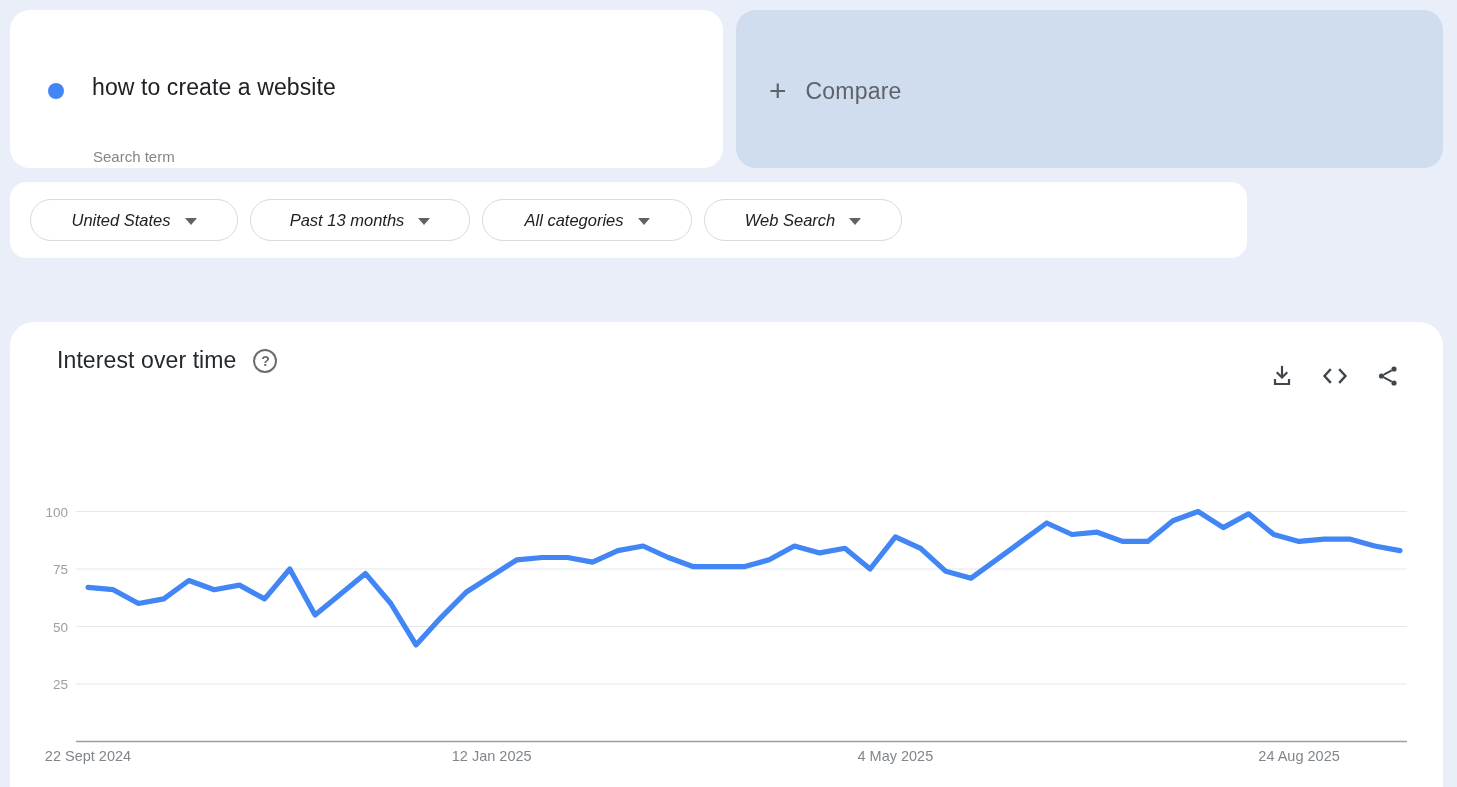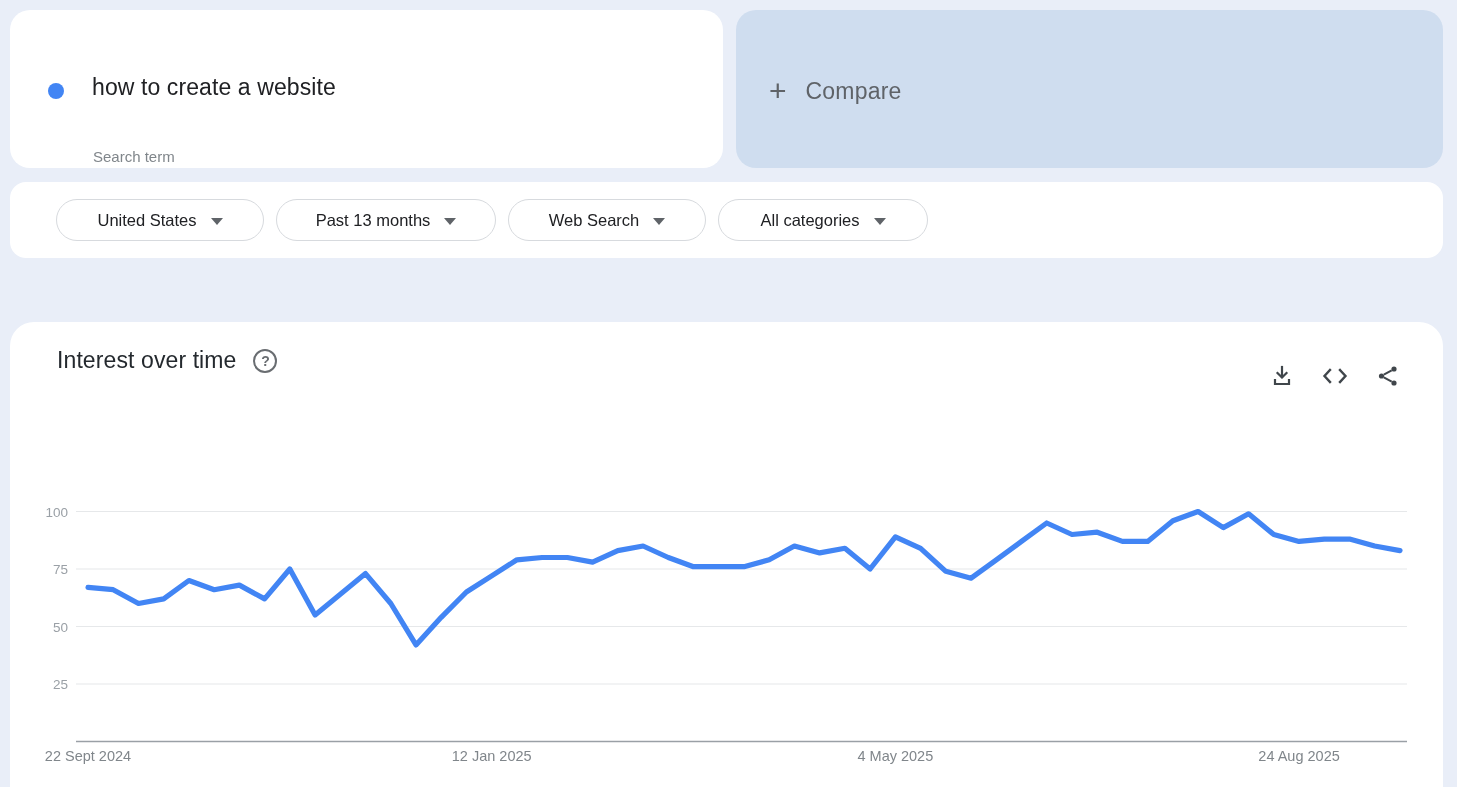--- a/index.html
+++ b/index.html
@@ -70,28 +70,29 @@
   }
   .compare-label {
     margin-left: 19px;
     font-size: 23px;
     color: #5f6368;
     letter-spacing: 0.2px;
   }
   .filter-bar {
     position: absolute;
     left: 10px; top: 182px;
-    width: 1433px; height: 76px;
+    width: 1237px; height: 76px;
     background: #ffffff;
     border-radius: 16px;
     display: flex;
     align-items: center;
     gap: 12px;
-    padding-left: 46px;
-    box-sizing: border-box;
+    padding-left: 20px;
+    box-sizing: border-box;
+    font-style: italic;
   }
   .filter-btn {
     height: 42px;
     border: 1px solid #d7dade;
     border-radius: 21px;
     background: #fff;
     display: flex;
     align-items: center;
     justify-content: center;
     gap: 14px;
@@ -182,26 +183,26 @@
 
 <div class="filter-bar">
   <div class="filter-btn w1">
     <span>United States</span>
     <span class="caret"></span>
   </div>
   <div class="filter-btn w2">
     <span>Past 13 months</span>
     <span class="caret"></span>
   </div>
+  <div class="filter-btn w3">
+    <span>All categories</span>
+    <span class="caret"></span>
+  </div>
   <div class="filter-btn w4">
     <span>Web Search</span>
-    <span class="caret"></span>
-  </div>
-  <div class="filter-btn w3">
-    <span>All categories</span>
     <span class="caret"></span>
   </div>
 </div>
 
 <div class="chart-card">
   <div class="chart-header">
     <span class="chart-title">Interest over time</span>
     <span class="help-icon">?</span>
   </div>
   <div class="chart-actions">

